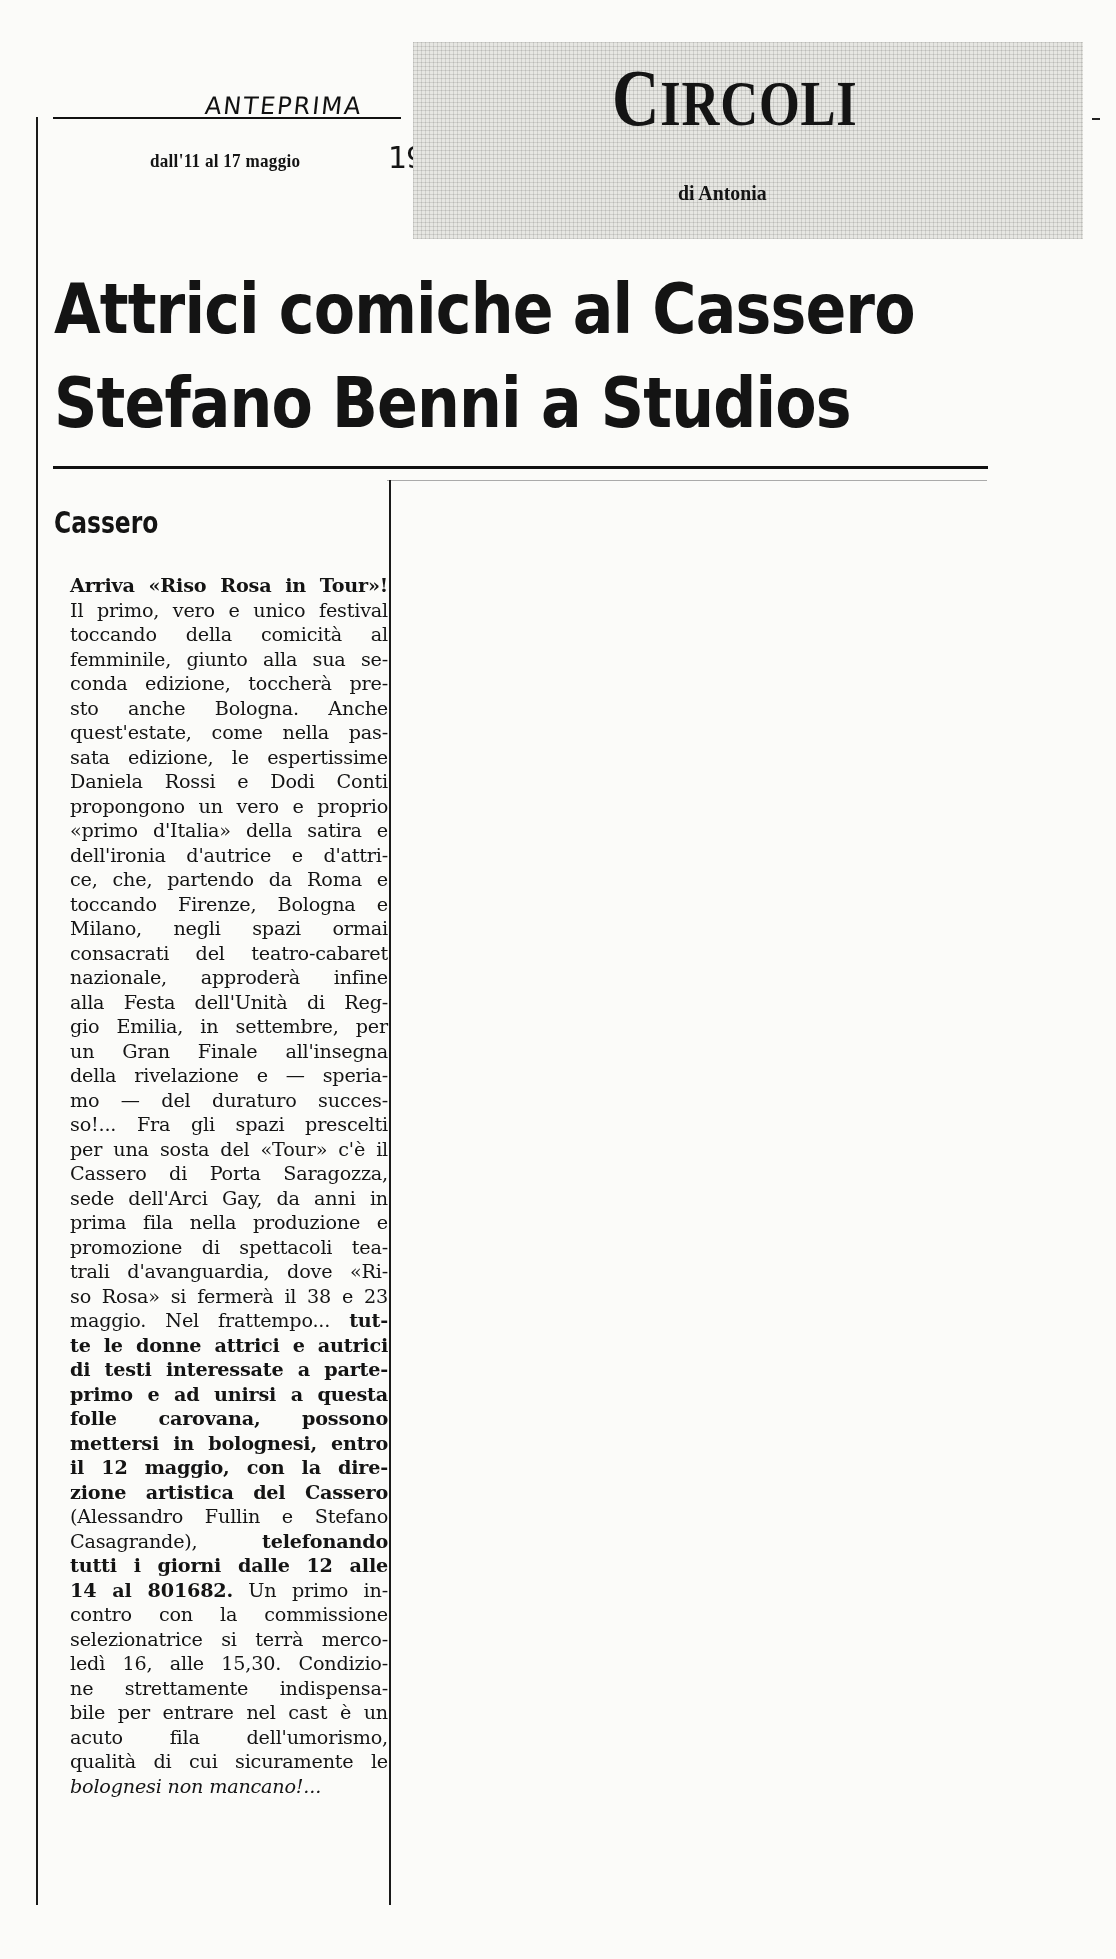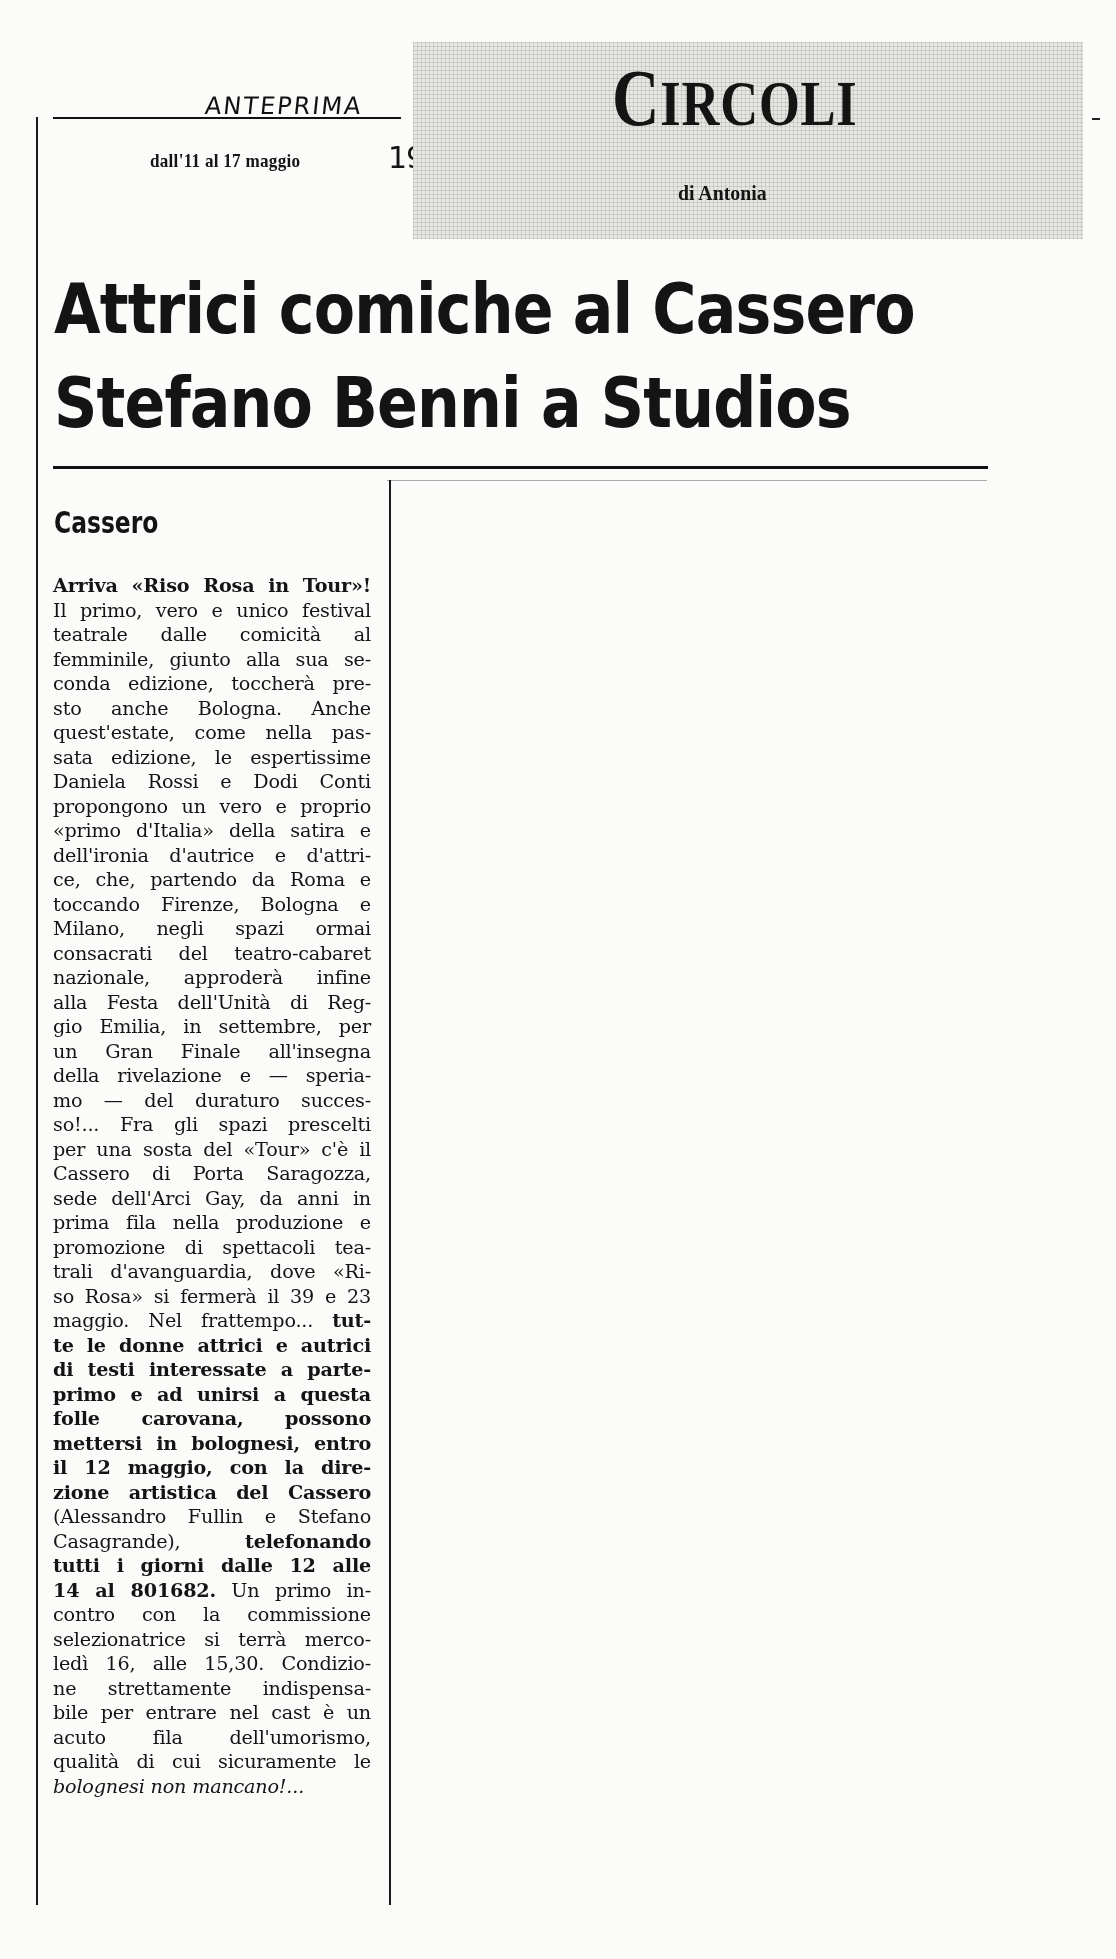--- a/index.html
+++ b/index.html
@@ -57,21 +57,21 @@
   .head-rule { position:absolute; left:53px; top:466px; width:935px; height:3px; background:#111; }
   
   .box-top { position:absolute; left:387px; top:480px; width:600px; height:1px; background:#aaa; }
   
   .section-label {
     position:absolute; left:54px; top:505px;
     font-family:"DejaVu Sans", sans-serif; font-weight:700; font-size:30px;
     transform:scaleX(0.78); transform-origin:left;
   }
   .article {
-    position:absolute; left:53px; top:574px; width:318px;
+    position:absolute; left:70px; top:574px; width:318px;
     font-family:"DejaVu Serif", serif; font-size:19.2px; line-height:24.5px;
     letter-spacing:-0.2px;
   }
   .article .ln { display:block; text-align:justify; text-align-last:justify; white-space:nowrap; }
   .article .ln.last { text-align-last:left;font-style:italic; }
   .article b { font-weight:700; }
   .col-right-rule { position:absolute; left:389px; top:480px; width:2px; height:1425px; background:#1a1a1a; }
 </style>
 </head>
 <body>
@@ -95,21 +95,21 @@
   </h1>
   <div class="head-rule"></div>
 
   <div class="box-top"></div>
   <div class="col-right-rule"></div>
 
   <div class="section-label">Cassero</div>
   <div class="article" id="article">
       <span class="ln"><b>Arriva «Riso Rosa in Tour»!</b></span>
       <span class="ln">Il primo, vero e unico festival</span>
-      <span class="ln">teatrale dalle comicità al</span>
+      <span class="ln">toccando della comicità al</span>
       <span class="ln">femminile, giunto alla sua se-</span>
       <span class="ln">conda edizione, toccherà pre-</span>
       <span class="ln">sto anche Bologna. Anche</span>
       <span class="ln">quest'estate, come nella pas-</span>
       <span class="ln">sata edizione, le espertissime</span>
       <span class="ln">Daniela Rossi e Dodi Conti</span>
       <span class="ln">propongono un vero e proprio</span>
       <span class="ln">«primo d'Italia» della satira e</span>
       <span class="ln">dell'ironia d'autrice e d'attri-</span>
       <span class="ln">ce, che, partendo da Roma e</span>
@@ -122,21 +122,21 @@
       <span class="ln">un Gran Finale all'insegna</span>
       <span class="ln">della rivelazione e — speria-</span>
       <span class="ln">mo — del duraturo succes-</span>
       <span class="ln">so!... Fra gli spazi prescelti</span>
       <span class="ln">per una sosta del «Tour» c'è il</span>
       <span class="ln">Cassero di Porta Saragozza,</span>
       <span class="ln">sede dell'Arci Gay, da anni in</span>
       <span class="ln">prima fila nella produzione e</span>
       <span class="ln">promozione di spettacoli tea-</span>
       <span class="ln">trali d'avanguardia, dove «Ri-</span>
-      <span class="ln">so Rosa» si fermerà il 39 e 23</span>
+      <span class="ln">so Rosa» si fermerà il 38 e 23</span>
       <span class="ln">maggio. Nel frattempo... <b>tut-</b></span>
       <span class="ln"><b>te le donne attrici e autrici</b></span>
       <span class="ln"><b>di testi interessate a parte-</b></span>
       <span class="ln"><b>primo e ad unirsi a questa</b></span>
       <span class="ln"><b>folle carovana, possono</b></span>
       <span class="ln"><b>mettersi in bolognesi, entro</b></span>
       <span class="ln"><b>il 12 maggio, con la dire-</b></span>
       <span class="ln"><b>zione artistica del Cassero</b></span>
       <span class="ln">(Alessandro Fullin e Stefano</span>
       <span class="ln">Casagrande), <b>telefonando</b></span>

